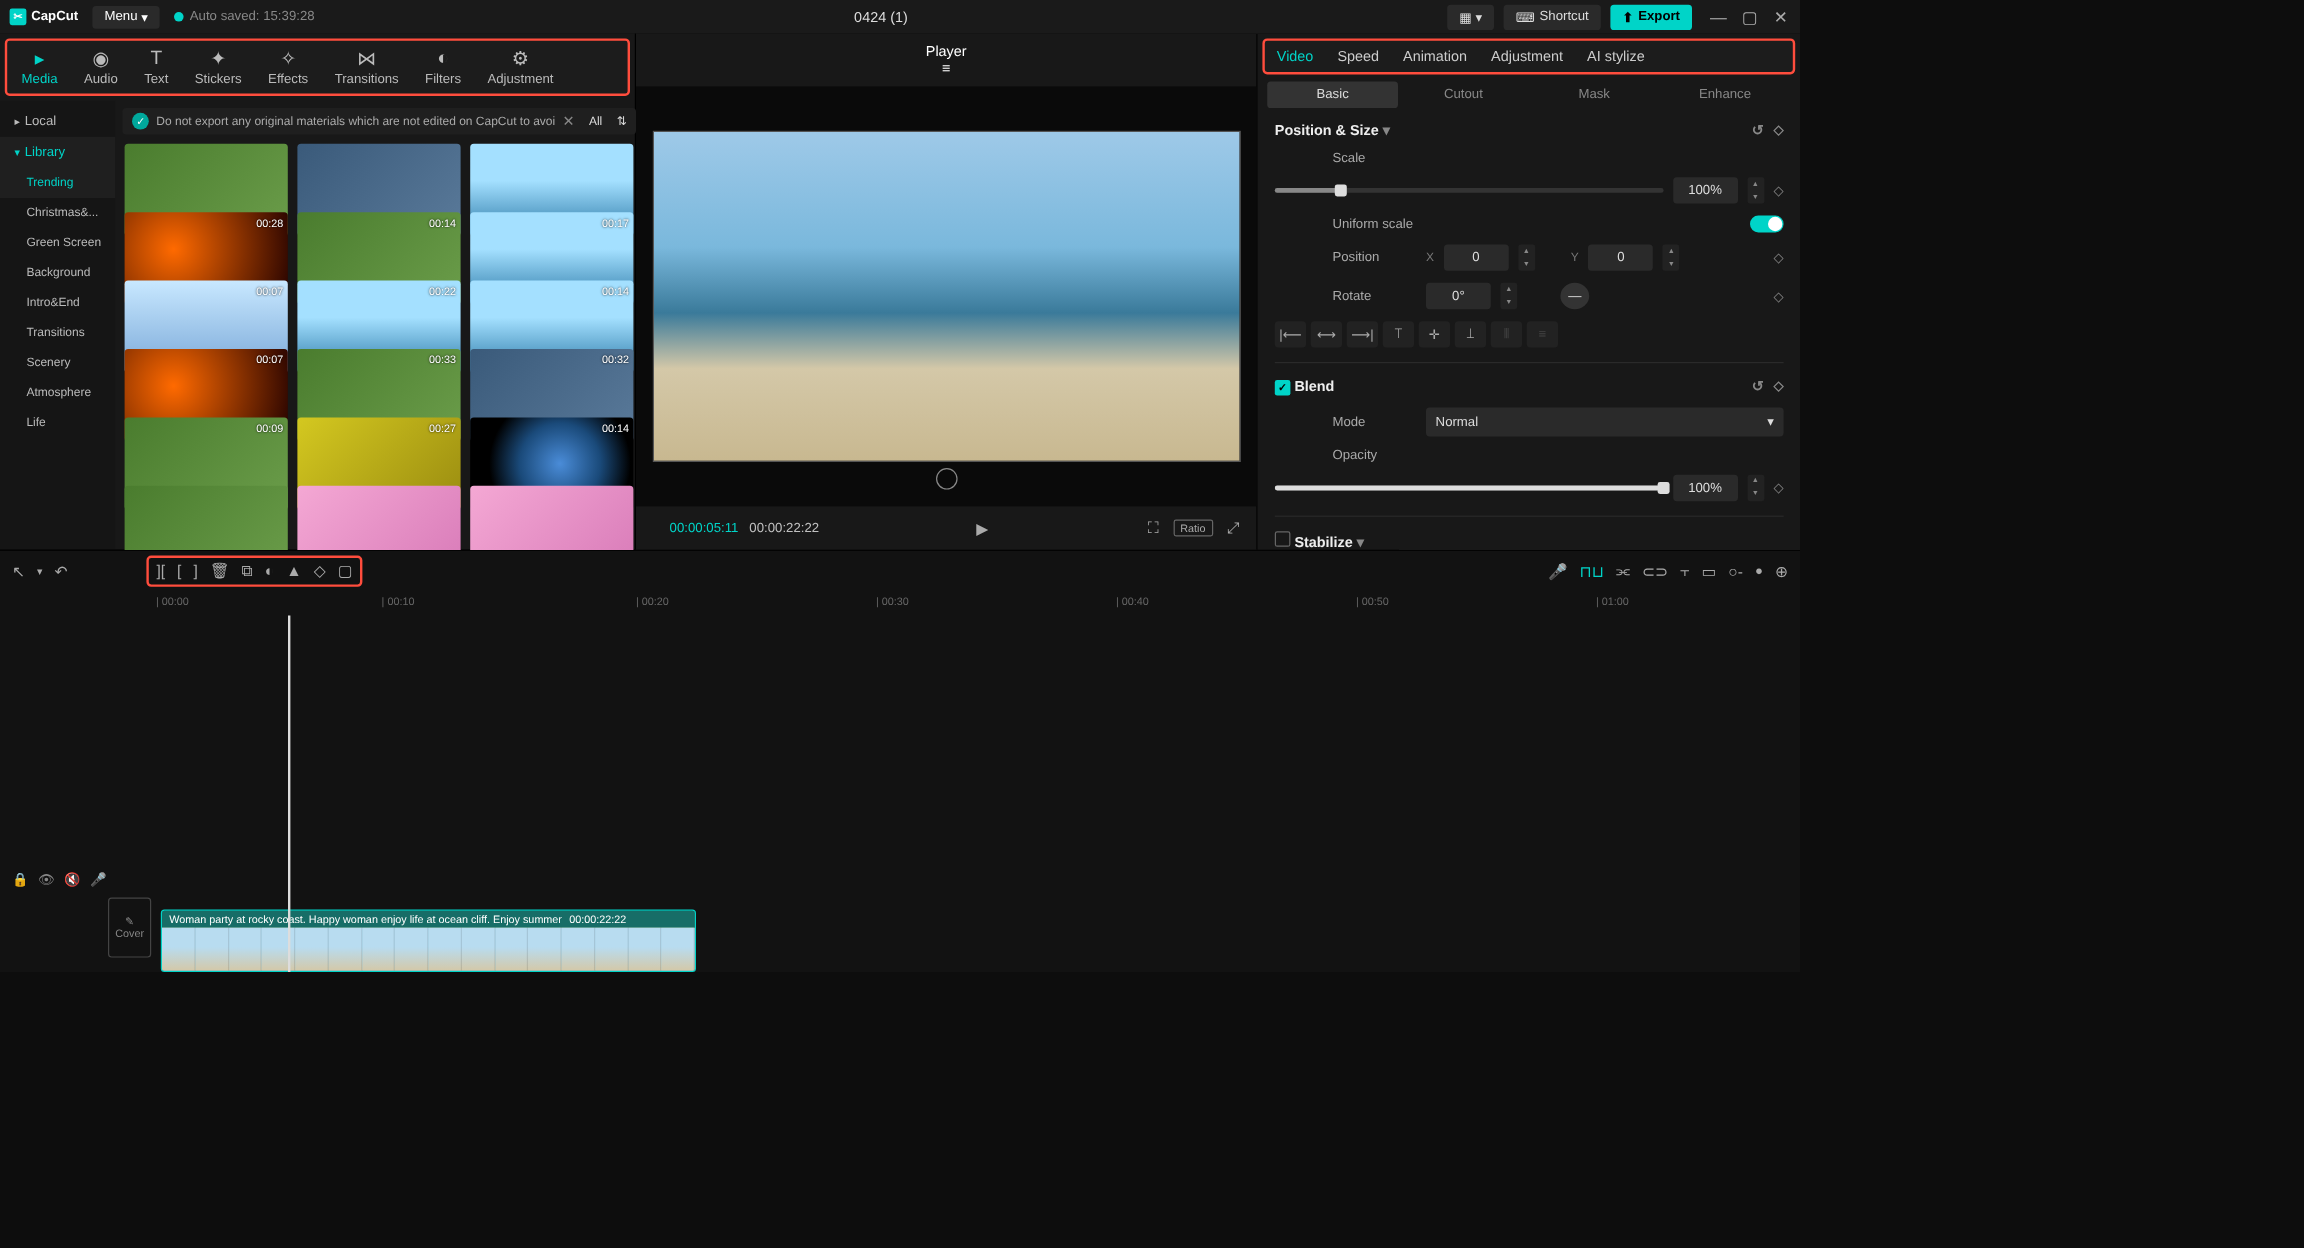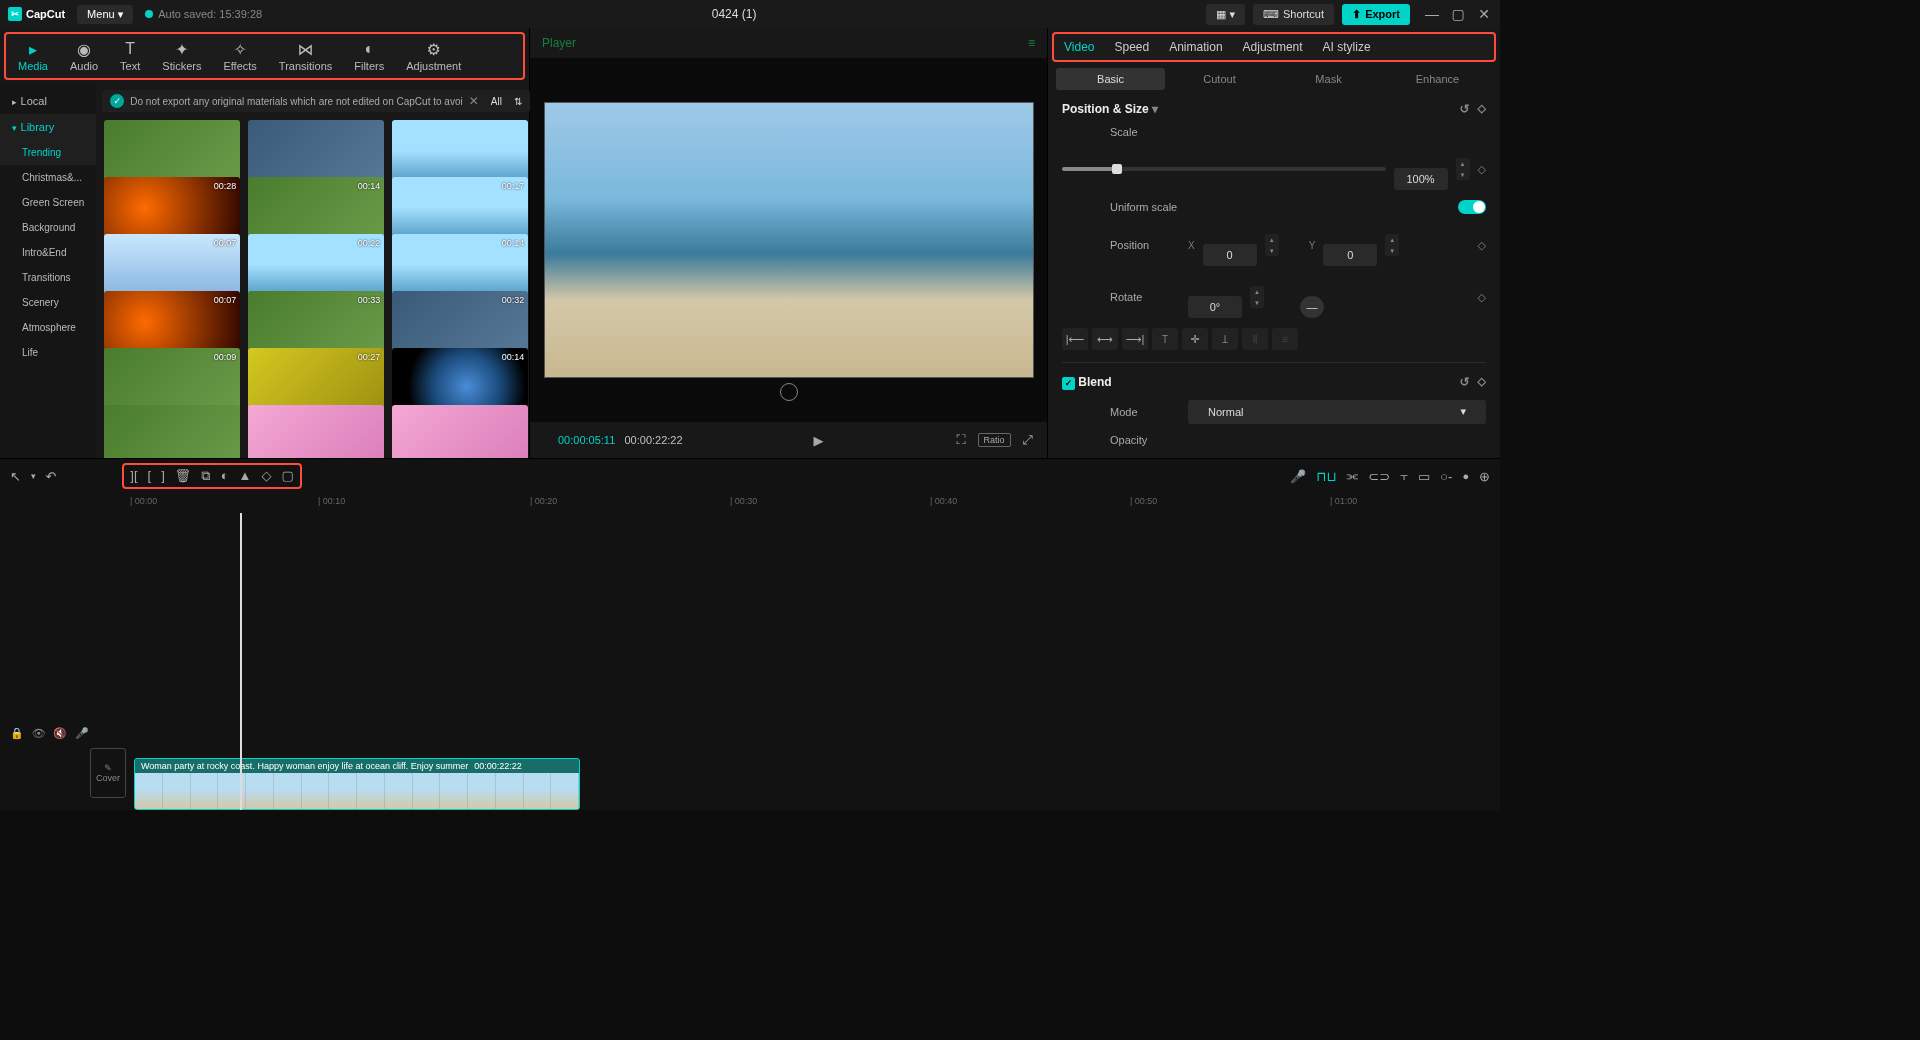--- a/index.html
+++ b/index.html
@@ -49,21 +49,21 @@
 .thumb.t-dark { background: radial-gradient(circle at 30% 40%, #ff6a00, #200); }
 .thumb.t-green { background: linear-gradient(135deg, #4a7c2e, #6b9d4a); }
 .thumb.t-sea { background: linear-gradient(180deg, #a4e0ff 40%, #2d7aa8); }
 .thumb.t-earth { background: radial-gradient(circle at 55% 50%, #4a8cd8 0%, #1a4a7a 40%, #000 70%); }
 .thumb.t-sky { background: linear-gradient(180deg, #c8e8ff, #7aa8d8); }
 .thumb.t-yellow { background: linear-gradient(135deg, #d4c820, #9a8c10); }
 .thumb.t-pink { background: linear-gradient(135deg, #f4a8d4, #d87ab8); }
 
 
 .center-panel { flex: 1; display: flex; flex-direction: column; background: #181818; border-right: 1px solid #000; min-width: 0; }
-.player-header { display: flex; align-items: center; justify-content: space-between; padding: 8px 12px; font-size: 12px; color: #15803d; }
+.player-header { display: flex; align-items: center; justify-content: space-between; padding: 8px 12px; font-size: 12px; color: #ffffff; flex-direction: column; }
 .player-header .menu { cursor: pointer; }
 .preview-wrap { flex: 1; display: flex; align-items: center; justify-content: center; background: #0a0a0a; padding: 10px; }
 .preview { width: 100%; max-width: 490px; aspect-ratio: 16/9; background: linear-gradient(180deg, #9ec9e8 0%, #7ab8dc 35%, #3a7a9a 55%, #d4c8a8 72%, #c8b890 100%); border: 1px solid #555; position: relative; }
 .preview::after { content: ""; position: absolute; left: 50%; bottom: -24px; transform: translateX(-50%); width: 16px; height: 16px; border: 1px solid #888; border-radius: 50%; }
 .player-controls { display: flex; align-items: center; padding: 8px 12px; gap: 10px; font-size: 11px; }
 .timecode .current { color: #00d4c8; margin-left: 16px; }
 .player-controls .spacer { flex: 1; }
 .ctrl-ic { color: #aaa; cursor: pointer; font-size: 13px; padding: 2px; }
 .ratio-btn { border: 1px solid #666; padding: 1px 5px; border-radius: 2px; font-size: 9px; }
 
@@ -76,31 +76,31 @@
 .rp-sub-item { flex: 1; text-align: center; padding: 5px 0; font-size: 11px; color: #888; cursor: pointer; border-radius: 3px; }
 .rp-sub-item.active { background: #333; color: #ddd; }
 .rp-body { flex: 1; overflow-y: auto; padding: 10px 14px; }
 .section-header { display: flex; align-items: center; justify-content: space-between; font-size: 12px; color: #eee; font-weight: 600; margin-bottom: 10px; }
 .section-header .icons { display: flex; gap: 8px; color: #888; font-size: 12px; }
 .prop-row { display: flex; align-items: center; gap: 8px; margin-bottom: 10px; font-size: 11px; }
 .prop-label { width: 70px; color: #aaa; margin-left: 48px; }
 .slider { flex: 1; height: 4px; background: #333; position: relative; border-radius: 2px; }
 .slider .fill { position: absolute; left: 0; top: 0; height: 100%; background: #888; border-radius: 2px; }
 .slider .handle { position: absolute; top: -3px; width: 10px; height: 10px; background: #ddd; border-radius: 2px; transform: translateX(-5px); }
-.num-box { width: 54px; height: 22px; background: #2a2a2a; border: none; color: #ddd; text-align: center; font-size: 11px; border-radius: 3px; display: inline-flex; align-items: center; justify-content: center; margin-top: 20px; }
+.num-box { width: 54px; height: 22px; background: #2a2a2a; border: none; color: #ddd; text-align: center; font-size: 11px; border-radius: 3px; display: inline-flex; align-items: center; justify-content: center; }
 .spinner { width: 14px; height: 22px; background: #222; display: flex; flex-direction: column; border-radius: 2px; }
 .spinner span { flex: 1; font-size: 6px; color: #888; display: flex; align-items: center; justify-content: center; cursor: pointer; }
 .key-ic { color: #888; font-size: 11px; cursor: pointer; }
 .toggle { width: 28px; height: 14px; background: #00d4c8; border-radius: 7px; position: relative; cursor: pointer; }
 .toggle::after { content: ""; position: absolute; right: 1px; top: 1px; width: 12px; height: 12px; background: #fff; border-radius: 50%; }
 .align-row { display: flex; gap: 4px; margin-bottom: 12px; }
 .align-btn { width: 26px; height: 22px; background: #222; border-radius: 3px; display: flex; align-items: center; justify-content: center; color: #aaa; font-size: 11px; cursor: pointer; }
 .align-btn.dis { color: #444; }
 .checkbox { width: 13px; height: 13px; background: #00d4c8; border-radius: 2px; display: inline-flex; align-items: center; justify-content: center; font-size: 9px; color: #000; }
-.select-box { flex: 1; height: 24px; background: #2a2a2a; border-radius: 3px; display: flex; align-items: center; padding: 0 20px; font-size: 11px; color: #ddd; justify-content: space-between; cursor: pointer; }
+.select-box { flex: 1; height: 24px; background: #2a2a2a; border-radius: 3px; display: flex; align-items: center; padding: 0 8px; font-size: 11px; color: #ddd; justify-content: space-between; cursor: pointer; }
 .divider { height: 1px; background: #2a2a2a; margin: 12px 0; }
 
 
 .timeline { height: 352px; background: #121212; border-top: 1px solid #000; display: flex; flex-direction: column; }
 .tl-toolbar { display: flex; align-items: center; padding: 4px 10px; gap: 6px; }
 .tl-toolbar .tb-left { display: flex; gap: 10px; align-items: center; }
 .tl-toolbar .tb-group { border: 2px solid #ff4d3d; border-radius: 4px; padding: 3px 6px; display: flex; gap: 10px; margin-left: 60px; }
 .tl-ic { color: #aaa; font-size: 13px; cursor: pointer; }
 .tl-toolbar .sp { flex: 1; }
 .tb-right { display: flex; gap: 10px; align-items: center; }

